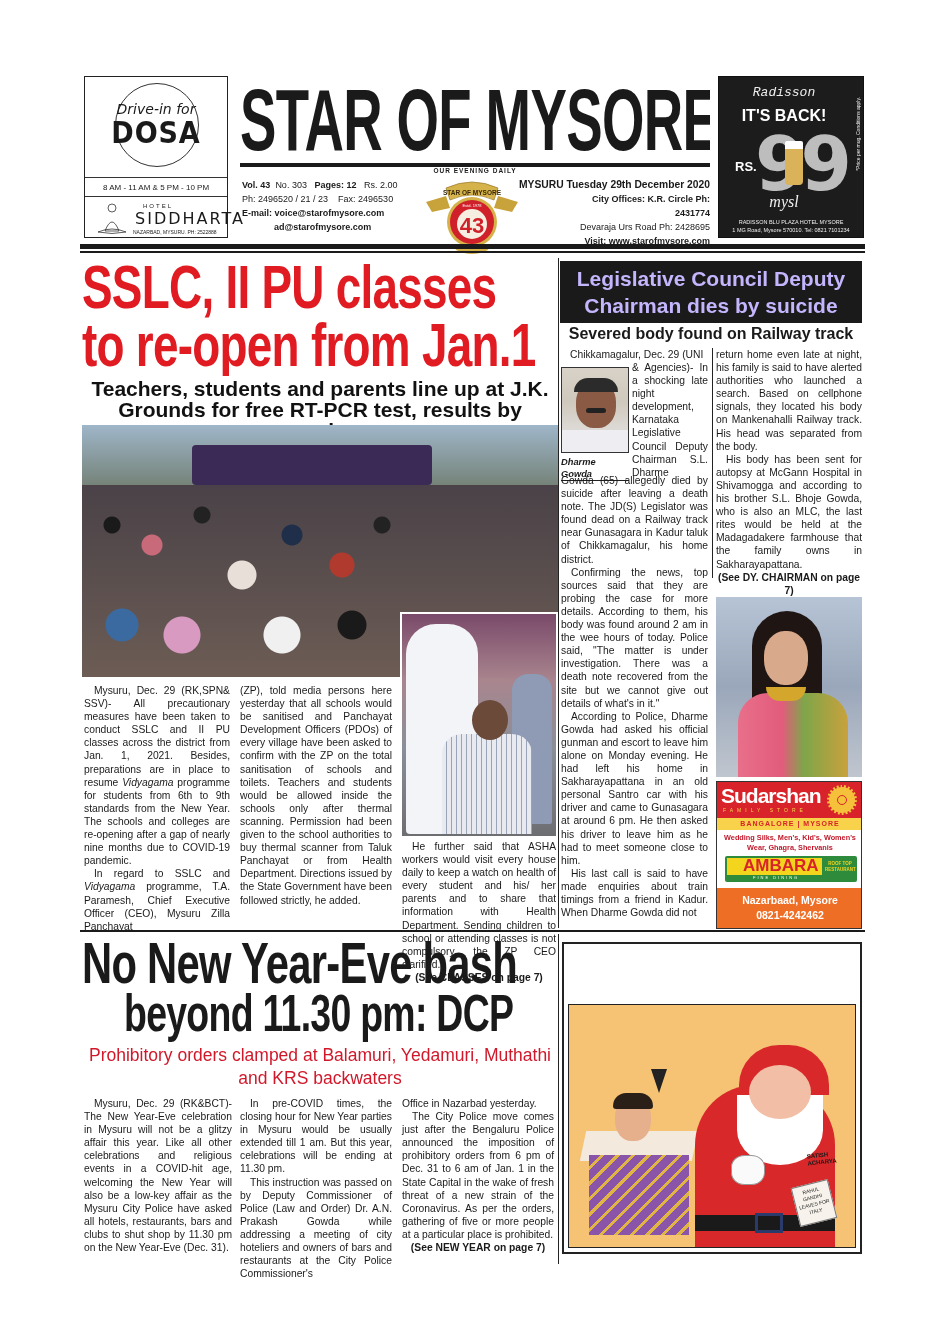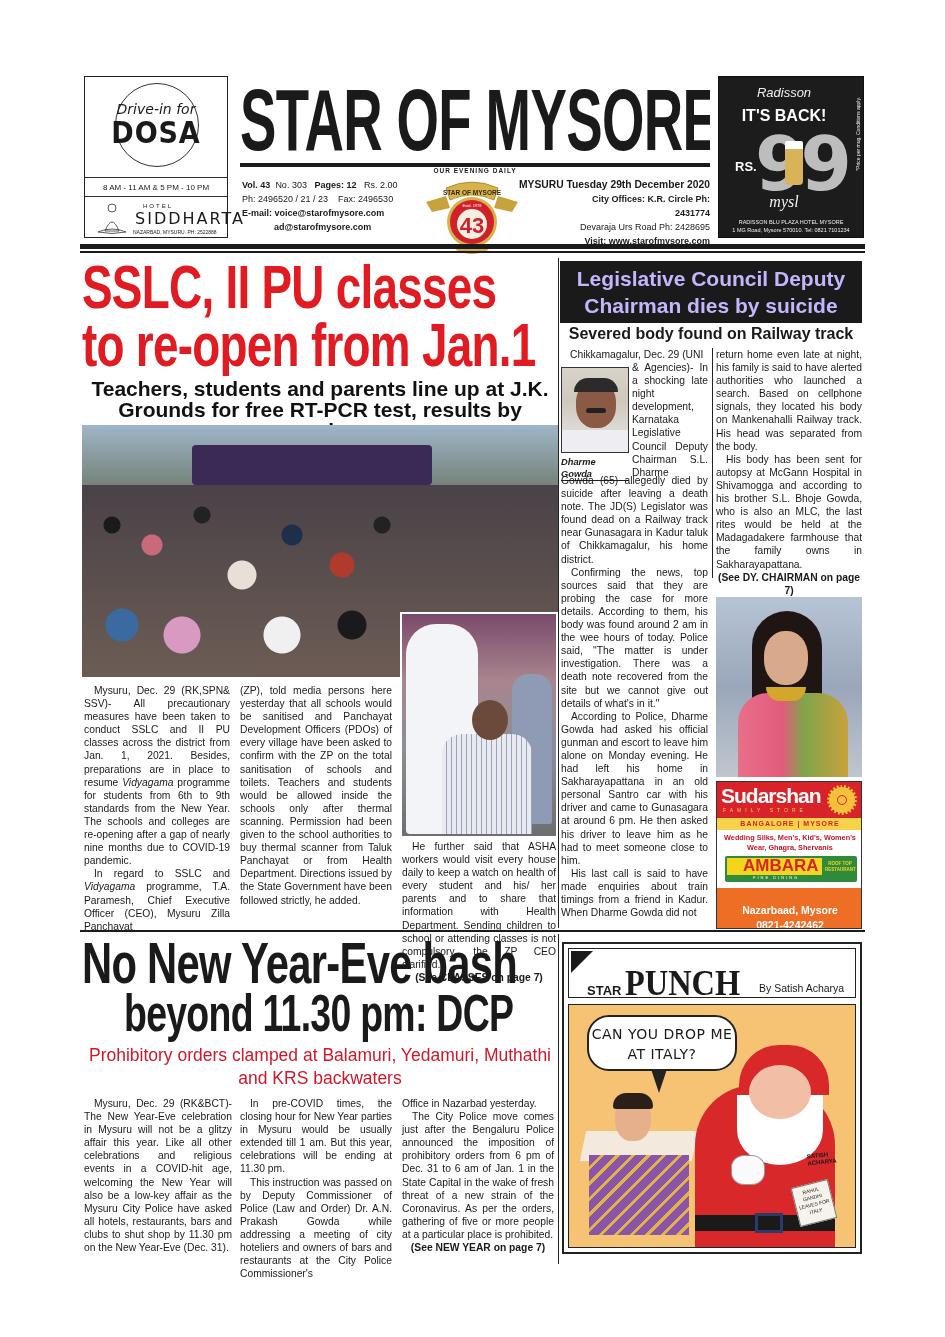--- a/index.html
+++ b/index.html
@@ -19,21 +19,21 @@
 .ad-left .buddha{position:absolute;left:10px;top:124px;width:34px;height:34px}
 .masthead{left:240px;top:76px;width:470px;height:82px;overflow:hidden}
 .masthead span{font-size:88px;line-height:88px;letter-spacing:-1px;transform:scaleX(.62);color:#1a1a1a;font-family:"Liberation Sans",sans-serif;font-weight:bold}
 .mast-rule{left:240px;top:163px;width:470px;height:4px;background:#1a1a1a}
 .tagline{left:240px;top:167px;width:470px;text-align:center;font-size:6.5px;font-weight:bold;letter-spacing:1px}
 .info-left{left:242px;top:178px;font-size:9px;line-height:14px}
 .info-left b{font-weight:bold}
 .info-right{left:560px;top:178px;width:150px;text-align:right;font-size:9px;line-height:14px}
 .emblem{left:424px;top:178px;width:96px;height:78px}
 .ad-right{left:718px;top:76px;width:146px;height:162px;background:#1c1c1c;color:#eee;border:1.5px solid #111;overflow:hidden}
-.ad-right .rad{position:absolute;left:0;right:14px;top:8px;text-align:center;font-family:Liberation Sans, sans-serif;font-style:italic;font-size:13px}
+.ad-right .rad{position:absolute;left:0;right:14px;top:8px;text-align:center;font-family:Liberation Mono, monospace;font-style:italic;font-size:13px}
 .ad-right .back{position:absolute;left:0;right:14px;top:30px;text-align:center;font-size:16px;font-weight:bold;color:#fff}
 .ad-right .nine{position:absolute;left:36px;top:44px;font-size:74px;font-weight:bold;color:#bdbdbd;letter-spacing:-6px;font-family:"DejaVu Sans",sans-serif}
 .ad-right .rs{position:absolute;left:16px;top:82px;font-size:13px;font-weight:bold;color:#fff}
 .ad-right .glass{position:absolute;left:66px;top:64px;width:18px;height:44px;background:linear-gradient(#fff 0 18%,#d9b25a 18% 100%);border-radius:2px 2px 4px 4px}
 .ad-right .mysl{position:absolute;left:0;right:14px;top:116px;text-align:center;font-family:"Liberation Serif",serif;font-style:italic;font-size:16px}
 .ad-right .a1{position:absolute;left:0;right:0;top:142px;text-align:center;font-size:5.5px}
 .ad-right .a2{position:absolute;left:0;right:0;top:150px;text-align:center;font-size:5.5px}
 .ad-right .vert{position:absolute;right:2px;top:20px;font-size:5px;writing-mode:vertical-rl;transform:rotate(180deg)}
 .header-rule{left:80px;top:244px;width:785px;height:5px;background:#1a1a1a}
 .header-rule2{left:80px;top:251px;width:785px;height:1.5px;background:#1a1a1a}
@@ -96,21 +96,21 @@
 .sud .fam{position:absolute;left:6px;top:25px;font-size:5px;letter-spacing:4px;color:#f6d24d}
 .sud .sun{position:absolute;right:4px;top:3px;width:30px;height:30px;border-radius:50%;background:#f6c13a;border:2px dotted #d8232a}
 .sud .sun i{position:absolute;left:8px;top:8px;width:10px;height:10px;border-radius:50%;border:1.5px solid #d8232a}
 .sud .band{position:absolute;left:0;top:36px;width:146px;height:12px;background:#f7d24a;text-align:center;font-size:7px;font-weight:bold;color:#d8232a;letter-spacing:1px;line-height:12px}
 .sud .wed{position:absolute;left:0;top:51px;width:146px;text-align:center;font-size:7.3px;font-weight:bold;color:#c0182a;line-height:9.5px}
 .sud .amb{position:absolute;left:8px;top:74px;width:132px;height:26px;background:#2e8b3c;border-radius:2px}
 .sud .amb .y{position:absolute;left:2px;top:2px;width:95px;height:17px;background:#f4d51e}
 .sud .amb .t{position:absolute;left:18px;top:0px;font-size:17px;font-weight:bold;color:#d8232a}
 .sud .amb .fd{position:absolute;left:28px;top:19px;font-size:4px;color:#fff;letter-spacing:2px}
 .sud .amb .rt{position:absolute;left:100px;top:5px;font-size:4.5px;color:#f4d51e;font-weight:bold;line-height:6px;text-align:center;width:30px}
-.sud .bot{position:absolute;left:0;top:106px;width:146px;height:42px;background:#ef6e25;color:#fff;text-align:center;font-size:10.5px;font-weight:bold;line-height:15px;padding-top:15px}
+.sud .bot{position:absolute;left:0;top:106px;width:146px;height:42px;background:#ef6e25;color:#fff;text-align:center;font-size:10.5px;font-weight:bold;line-height:15px;padding-top:5px}
 
 .sec-rule{left:80px;top:930px;width:785px;height:2px;background:#1a1a1a}
 .ny-h{left:82px;top:934px;width:476px;height:110px;overflow:hidden}
 .ny-h .l1,.ny-h .l2{position:absolute;font-size:58px;line-height:58px;font-weight:bold;color:#1a1a1a;transform:scaleX(.72);white-space:nowrap;letter-spacing:-1px}
 .ny-h .l1{left:0;top:0}
 .ny-h .l2{left:42px;top:50px;font-size:52px;transform:scaleX(.72)}
 .ny-sub{left:82px;top:1044px;width:476px;text-align:center;font-size:17.5px;line-height:23px;color:#d0182a}
 .b1{left:84px;top:1097px;width:148px}
 .b2{left:240px;top:1097px;width:152px}
 .b3{left:402px;top:1097px;width:152px}
@@ -303,29 +303,22 @@
   <p>This instruction was passed on by Deputy Commissioner of Police (Law and Order) Dr. A.N. Prakash Gowda while addressing a meeting of city hoteliers and owners of bars and restaurants at the City Police Commissioner's</p>
 </div>
 <div class="col b3">
   <p class="noind">Office in Nazarbad yesterday.</p>
   <p>The City Police move comes just after the Bengaluru Police announced the imposition of prohibitory orders from 6 pm of Dec. 31 to 6 am of Jan. 1 in the State Capital in the wake of fresh threat of a new strain of the Coronavirus. As per the orders, gathering of five or more people at a particular place is prohibited.</p>
   <p class="see">(See NEW YEAR on page 7)</p>
 </div>
 <div class="vrule" style="left:558px;top:934px;height:330px"></div>
 
 <div class="abs cart">
-  <div class="hdr">
-    <div class="tri" style="left:2px;top:2px"></div>
-    <div class="star">STAR</div>
-    <div class="punch">PUNCH</div>
-    <div class="by">By Satish Acharya</div>
-  </div>
   <div class="panel">
     <div class="tail"></div>
-    <div class="bubble">CAN YOU DROP ME AT ITALY?</div>
     <div class="box-lid"></div>
     <div class="boy-head"></div>
     <div class="boy-hair"></div>
     <div class="box"></div>
     <div class="santa-body"></div>
     <div class="santa-hat"></div>
     <div class="santa-beard"></div>
     <div class="santa-face"></div>
     <div class="santa-glove"></div>
     <div class="santa-belt"></div>

